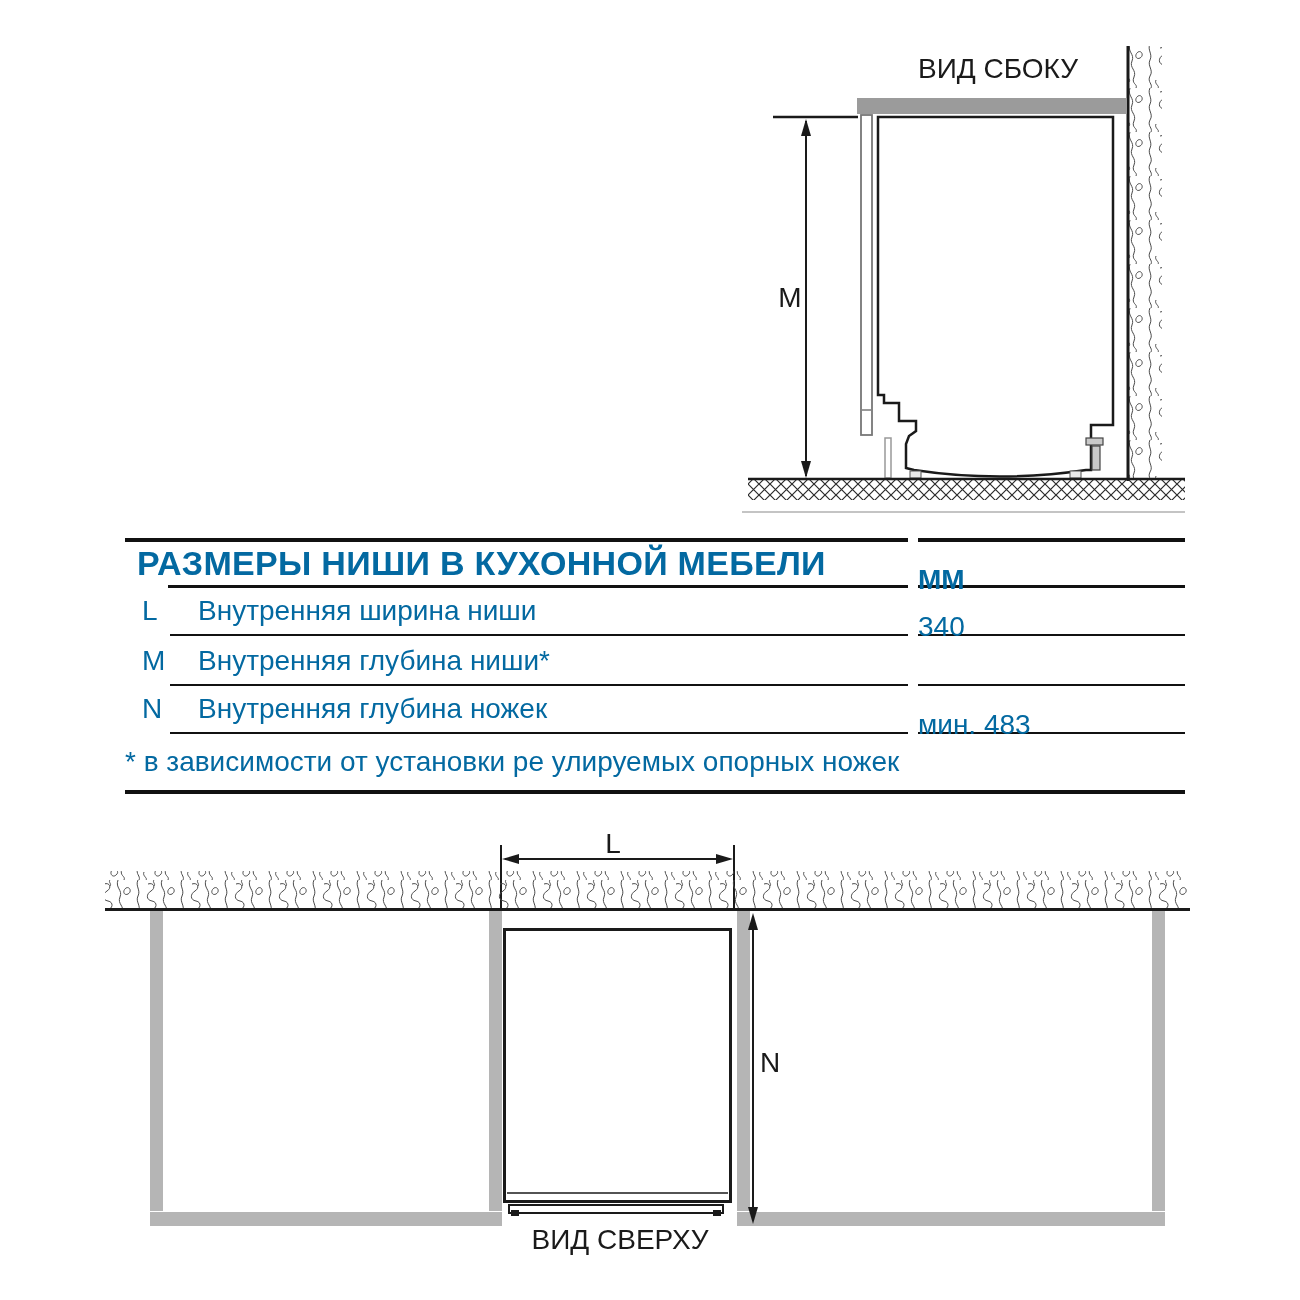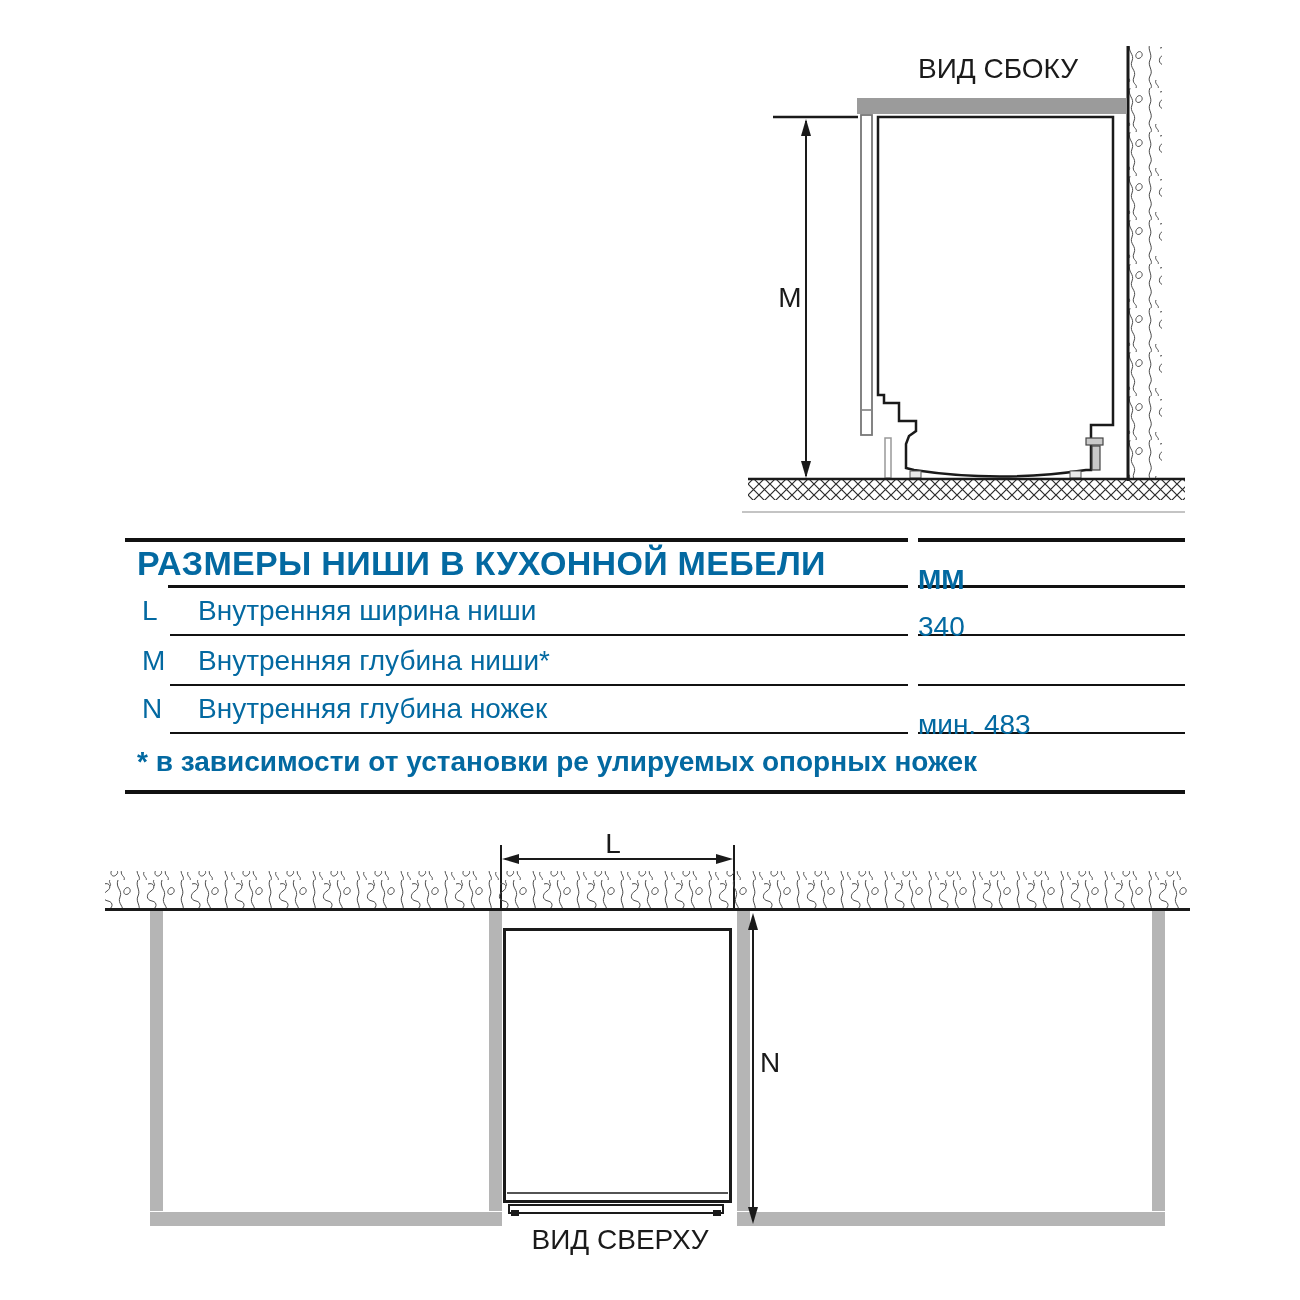--- a/index.html
+++ b/index.html
@@ -11,21 +11,21 @@
 
   
   .dims{position:absolute;left:125px;top:538px;width:1060px;height:262px;font-size:28px;}
   .hline{position:absolute;background:#111;}
   .trow{position:absolute;left:0;width:1060px;display:flex;align-items:center;}
   .cell-key{margin-left:17px;width:56px;}
   .cell-label{flex:1;}
   .cell-value{width:267px;margin-left:10px;padding-right:4px;box-sizing:border-box;margin-top:32px;}
   .header-title{margin-left:12px;flex:1;font-weight:bold;font-size:34px;letter-spacing:.3px;}
   .header-unit{font-weight:bold;}
-  .footnote-row{position:absolute;left:12px;width:1060px;display:flex;align-items:center;font-weight:bold;}
+  .footnote-row{position:absolute;left:0;width:1060px;display:flex;align-items:center;}
 </style>
 </head>
 <body>
 
 <div class="page">
 
   <svg class="drawing" viewBox="0 0 1300 1300">
     <defs>
       <pattern id="squig" width="44" height="44" patternUnits="userSpaceOnUse">
         <g stroke="#4a4a4a" stroke-width="1" fill="none">

